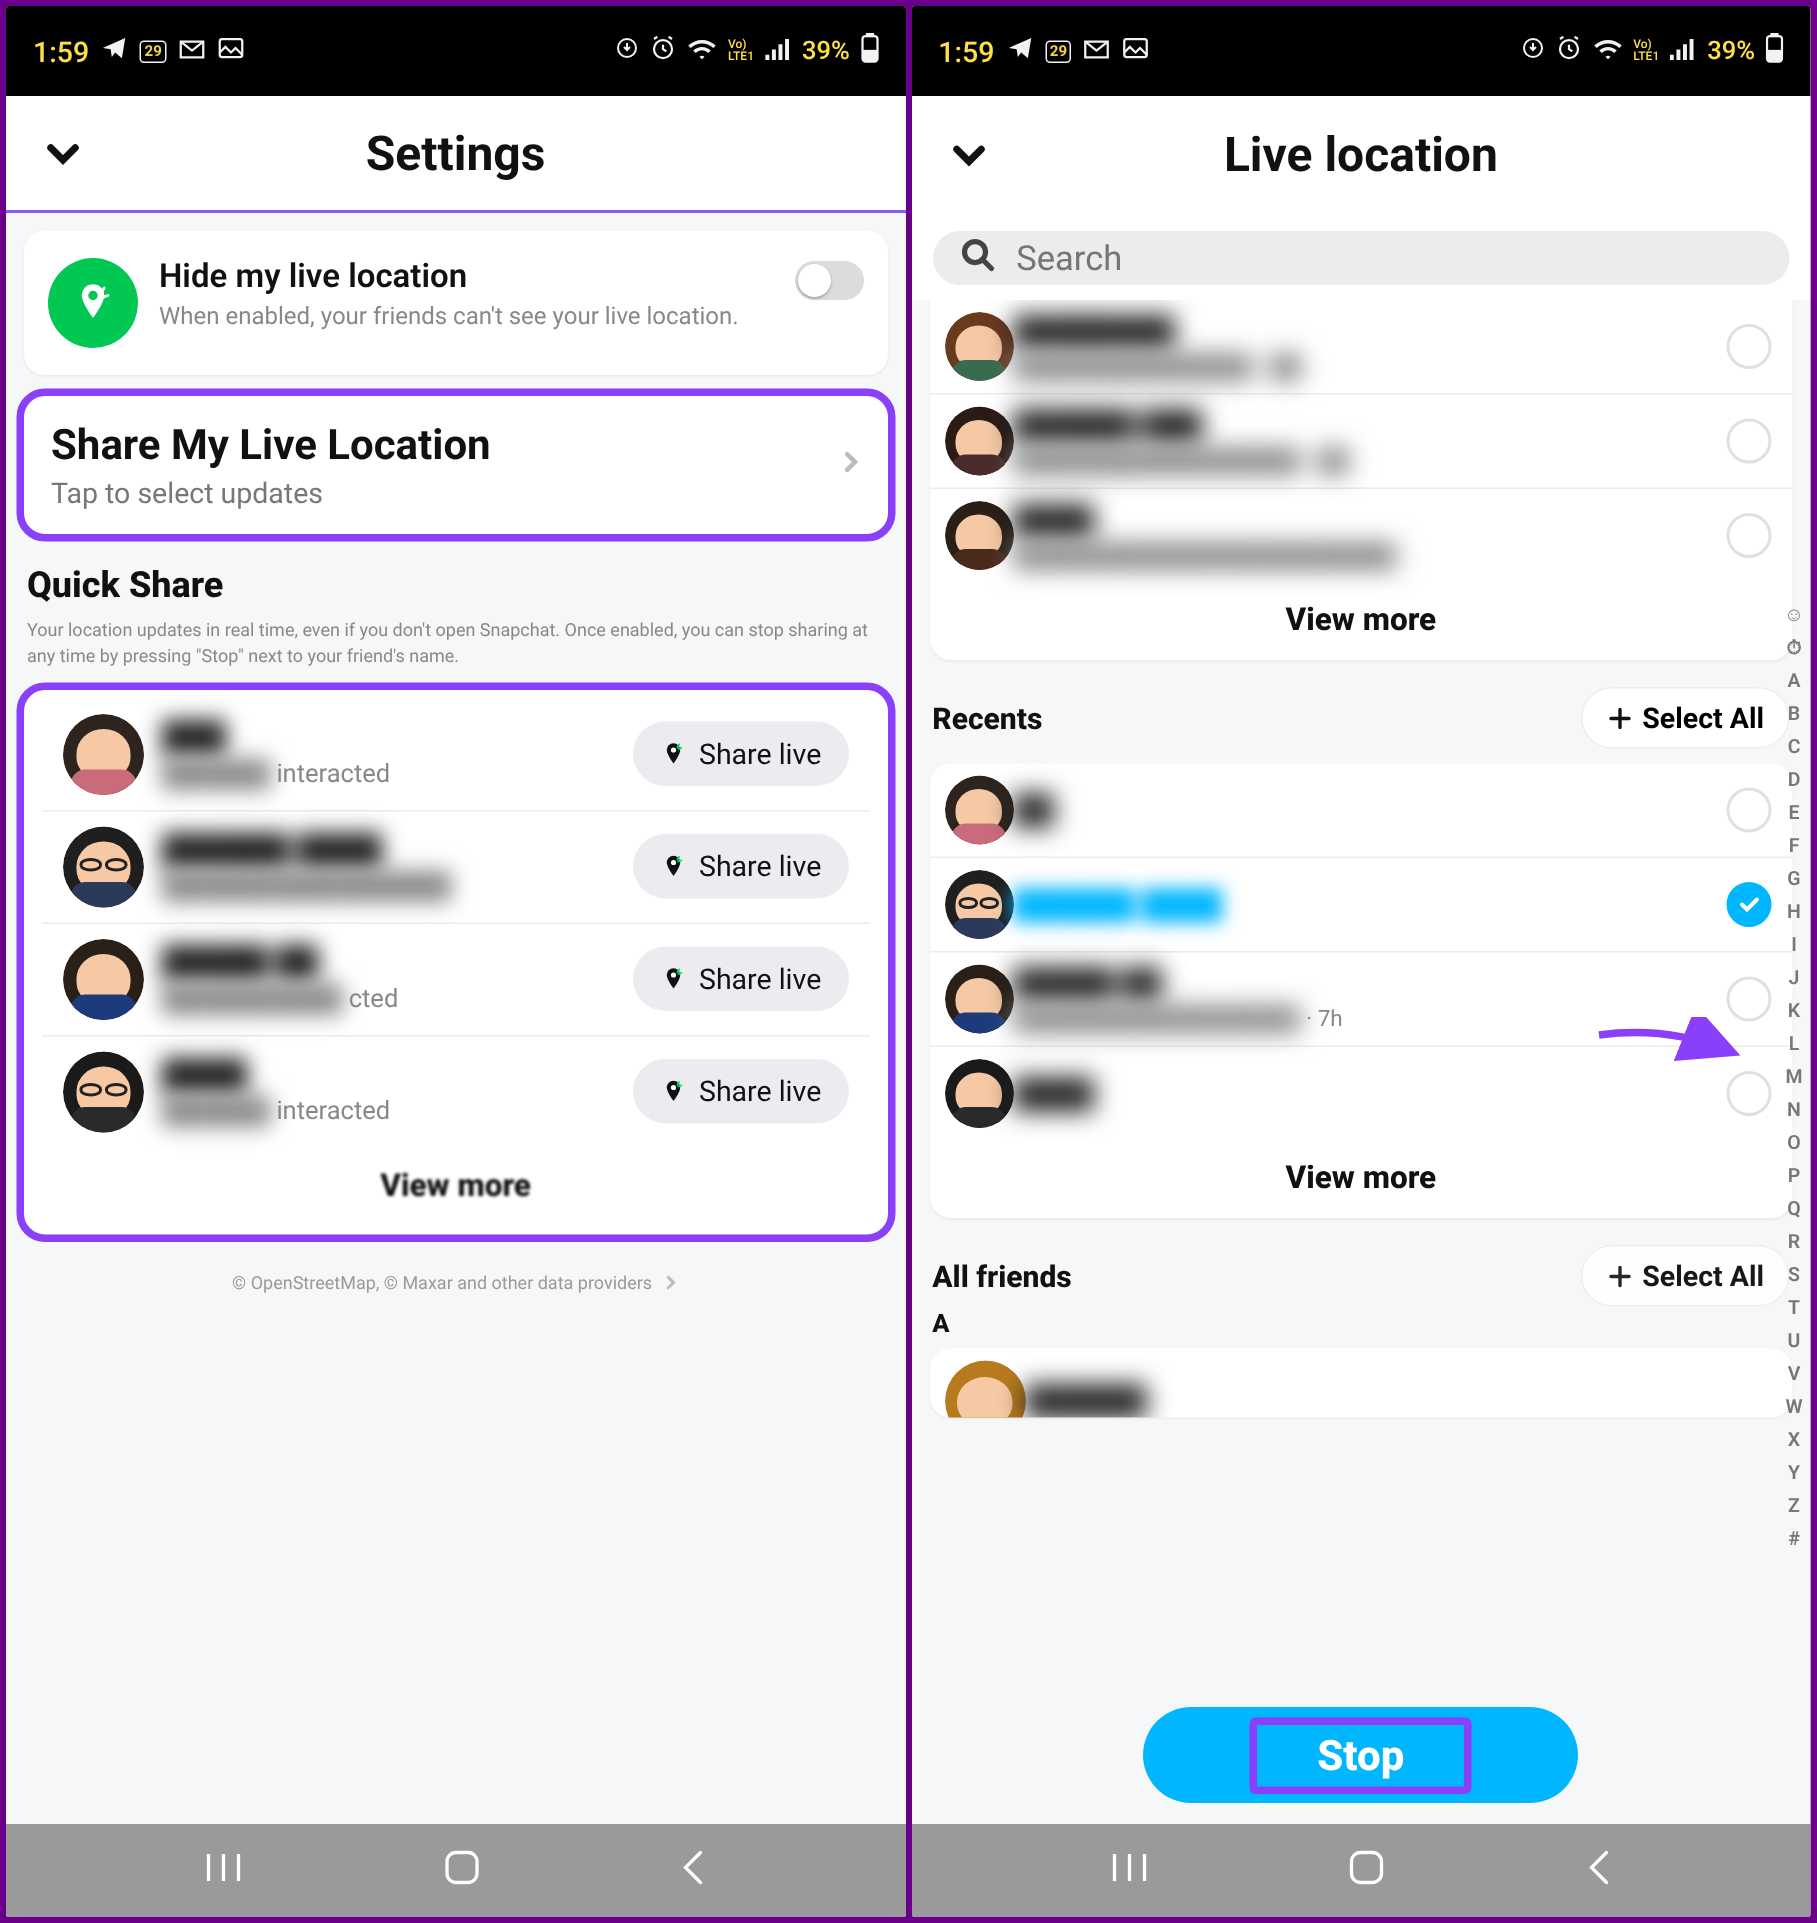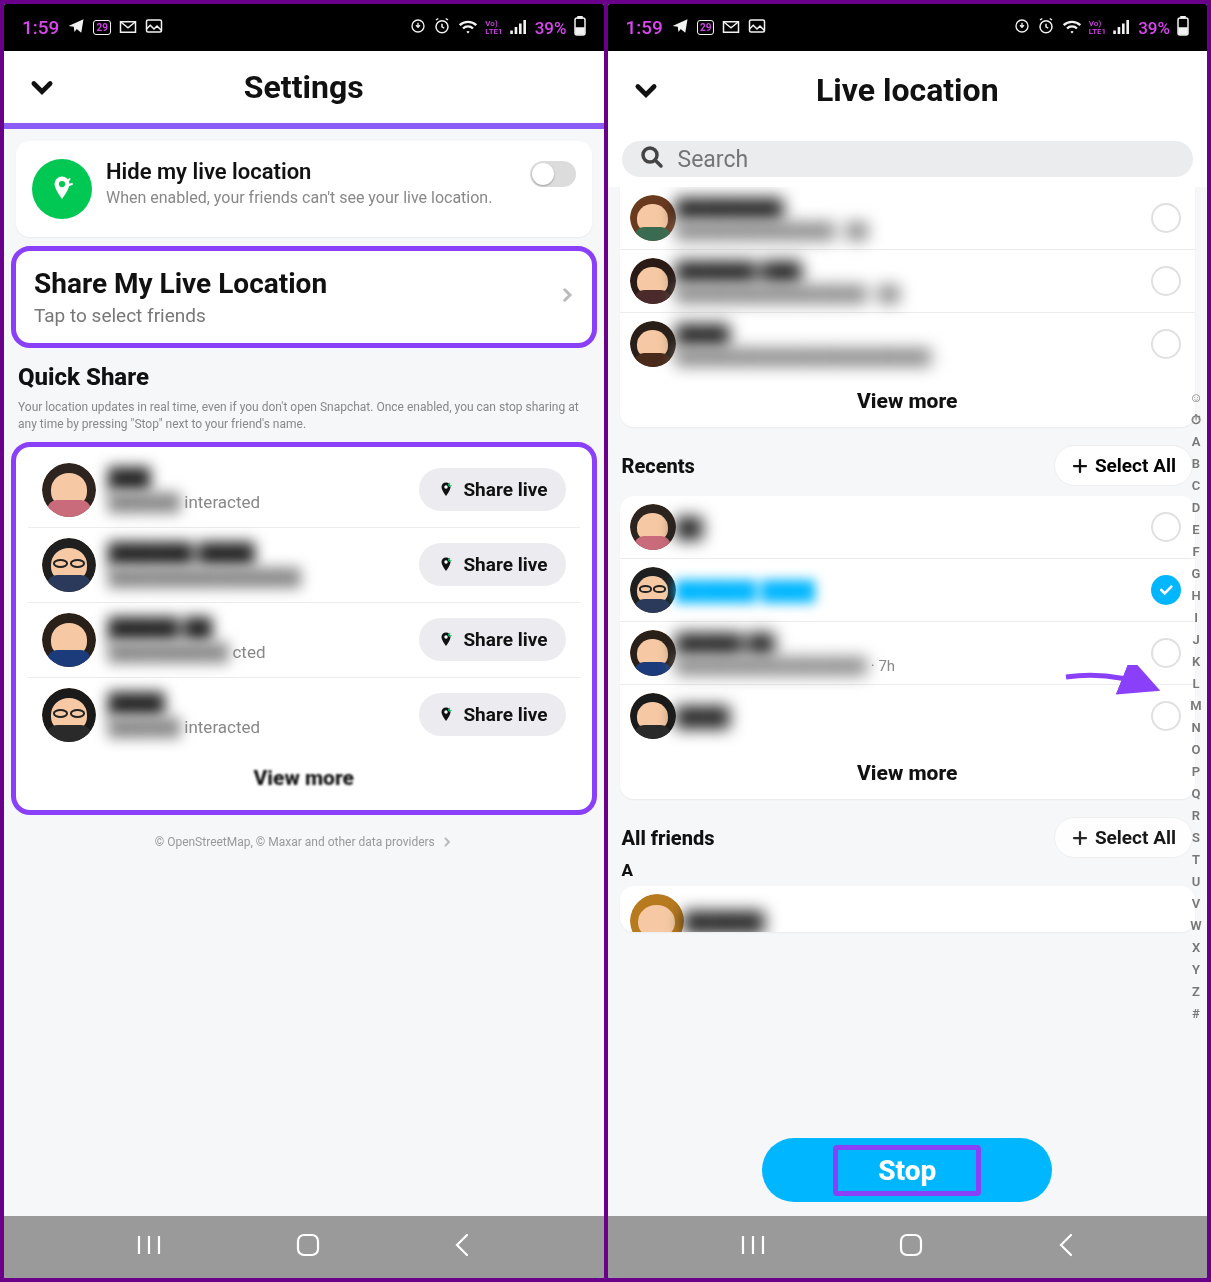--- a/index.html
+++ b/index.html
@@ -11,29 +11,29 @@
     --line:#ececec;
     --purple:#8a3ff8;
     --blue:#00b6ff;
     --green:#00c853;
     --status:#000;
   }
   *{box-sizing:border-box;font-family:-apple-system,BlinkMacSystemFont,"Segoe UI",Roboto,Helvetica,Arial,sans-serif}
   body{margin:0;background:#6a008a;padding:4px;display:flex;gap:4px;width:1211px;height:1282px}
   .phone{flex:1;background:#fff;display:flex;flex-direction:column;position:relative;overflow:hidden;border-radius:2px}
   
-  .status{height:47px;background:var(--status);color:#d946ef;display:flex;align-items:center;padding:0 18px;font-size:18px;font-weight:500}
+  .status{height:60px;background:var(--status);color:#fde047;display:flex;align-items:center;padding:0 18px;font-size:18px;font-weight:500}
   .status .left{display:flex;align-items:center;gap:8px}
   .status .time{font-size:19px;font-weight:500}
   .status .sicon{font-size:18px;opacity:.95}
   .status .right{margin-left:auto;display:flex;align-items:center;gap:7px}
   .status .bat{font-size:17px}
   .tiny{font-size:8px;line-height:8px;display:inline-block;text-align:left}
   
-  .hdr{height:78px;display:flex;align-items:center;position:relative;background:#fff;border-bottom:6px solid #8b5cf6}
+  .hdr{height:78px;display:flex;align-items:center;position:relative;background:#fff;border-bottom:2px solid #8b5cf6}
   .hdr .back{position:absolute;left:18px;width:40px;height:40px;display:flex;align-items:center;justify-content:center}
   .hdr h1{flex:1;text-align:center;margin:0;font-size:32px;font-weight:700;color:var(--txt)}
   
   .content{flex:1;overflow:hidden;background:var(--bg);position:relative}
   .pad{padding:12px}
   .card{background:var(--card);border-radius:14px;box-shadow:0 1px 2px rgba(0,0,0,.05)}
   
   .hidecard{display:flex;align-items:flex-start;gap:14px;padding:18px 16px}
   .hideicon{width:60px;height:60px;border-radius:50%;background:var(--green);display:flex;align-items:center;justify-content:center;flex:none}
   .hidecard .txt{flex:1}
@@ -53,21 +53,21 @@
   
   .friendcard{padding:6px 12px}
   .frow{display:flex;align-items:center;padding:10px 14px;gap:12px;border-top:1px solid var(--line)}
   .frow:first-child{border-top:none}
   .avatar{width:54px;height:54px;border-radius:50%;flex:none;display:flex;align-items:flex-end;justify-content:center;overflow:hidden}
   .avatar.skin{background:#f4d8c0}
   .frow .info{flex:1;min-width:0}
   .frow .n{font-size:20px;font-weight:700;color:#222;filter:blur(7px)}
   .frow .s{font-size:17px;color:var(--muted);margin-top:2px}
   .frow .s .bb{filter:blur(7px);display:inline-block;margin-right:4px}
-  .sharebtn{background:#ececf0;border:none;border-radius:99px;padding:10px 18px;font-size:19px;font-weight:700;display:flex;align-items:center;gap:8px;color:#111}
+  .sharebtn{background:#ececf0;border:none;border-radius:99px;padding:10px 18px;font-size:19px;font-weight:400;display:flex;align-items:center;gap:8px;color:#111}
   .viewmore{text-align:center;font-size:21px;font-weight:800;color:var(--txt);padding:14px 0}
   .credit{display:flex;align-items:center;justify-content:center;gap:6px;font-size:12px;color:#999;padding:25px 0 16px}
   
   .nav{height:62px;background:#9a9a9a;display:flex;align-items:center;justify-content:space-evenly;color:#fff}
 
   
   .searchwrap{padding:12px 14px 10px;background:#fff}
   .search{height:36px;background:#ebeced;border-radius:99px;display:flex;align-items:center;gap:12px;padding:0 18px}
   .search input{border:none;background:transparent;outline:none;font-size:23px;color:#555;flex:1}
   .list{margin:0 12px;background:#fff;border-radius:14px;box-shadow:0 1px 2px rgba(0,0,0,.05);overflow:hidden}
@@ -181,21 +181,21 @@
         <div class="txt">
           <div class="tt">Hide my live location</div>
           <div class="sub">When enabled, your friends can't see your live location.</div>
         </div>
         <div class="toggle"></div>
       </div>
 
       <div class="card sharecard hl-purple">
         <div class="txt">
           <div class="tt">Share My Live Location</div>
-          <div class="sub">Tap to select friends</div>
+          <div class="sub">Tap to select updates</div>
         </div>
         <div class="chev">
           <svg width="18" height="18" viewBox="0 0 24 24" fill="none" stroke="#bbb" stroke-width="4" stroke-linecap="round">
               <path d="M9 5l7 7-7 7"></path>
             </svg>
         </div>
       </div>
 
       <div class="section-title">Quick Share</div>
       <div class="section-sub">Your location updates in real time, even if you don't open Snapchat. Once enabled, you can stop sharing at any time by pressing "Stop" next to your friend's name.</div>

